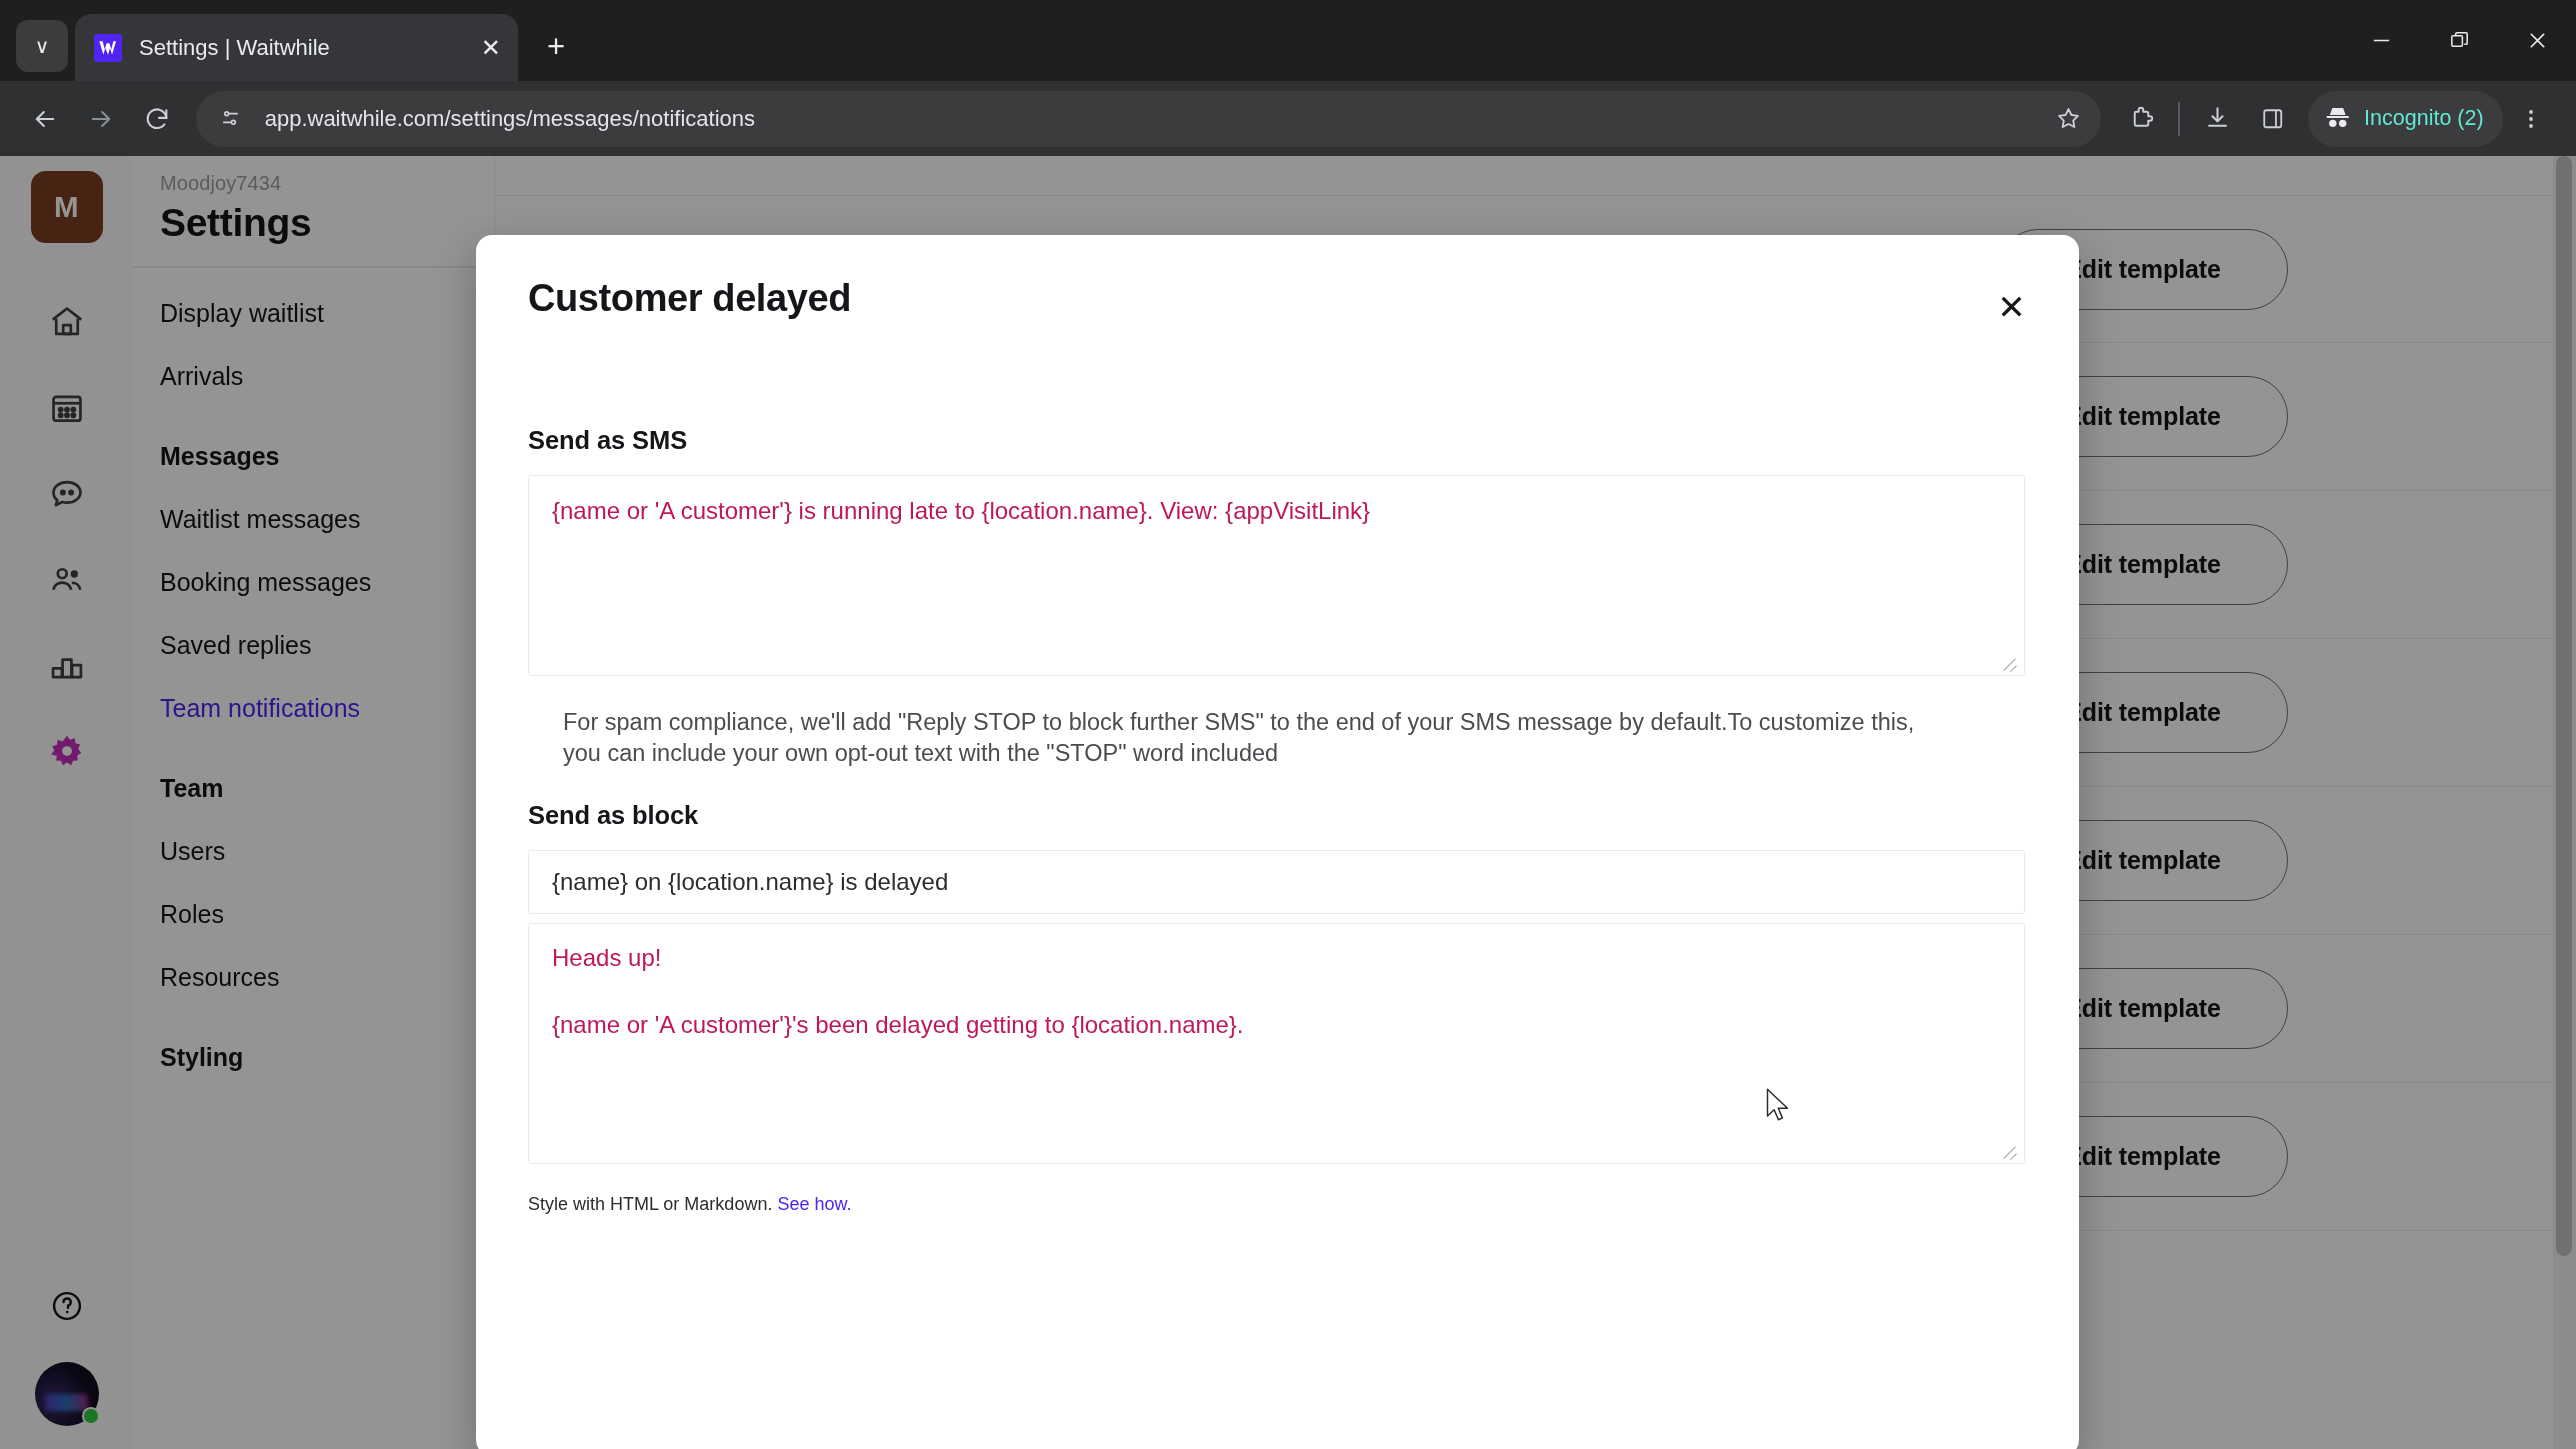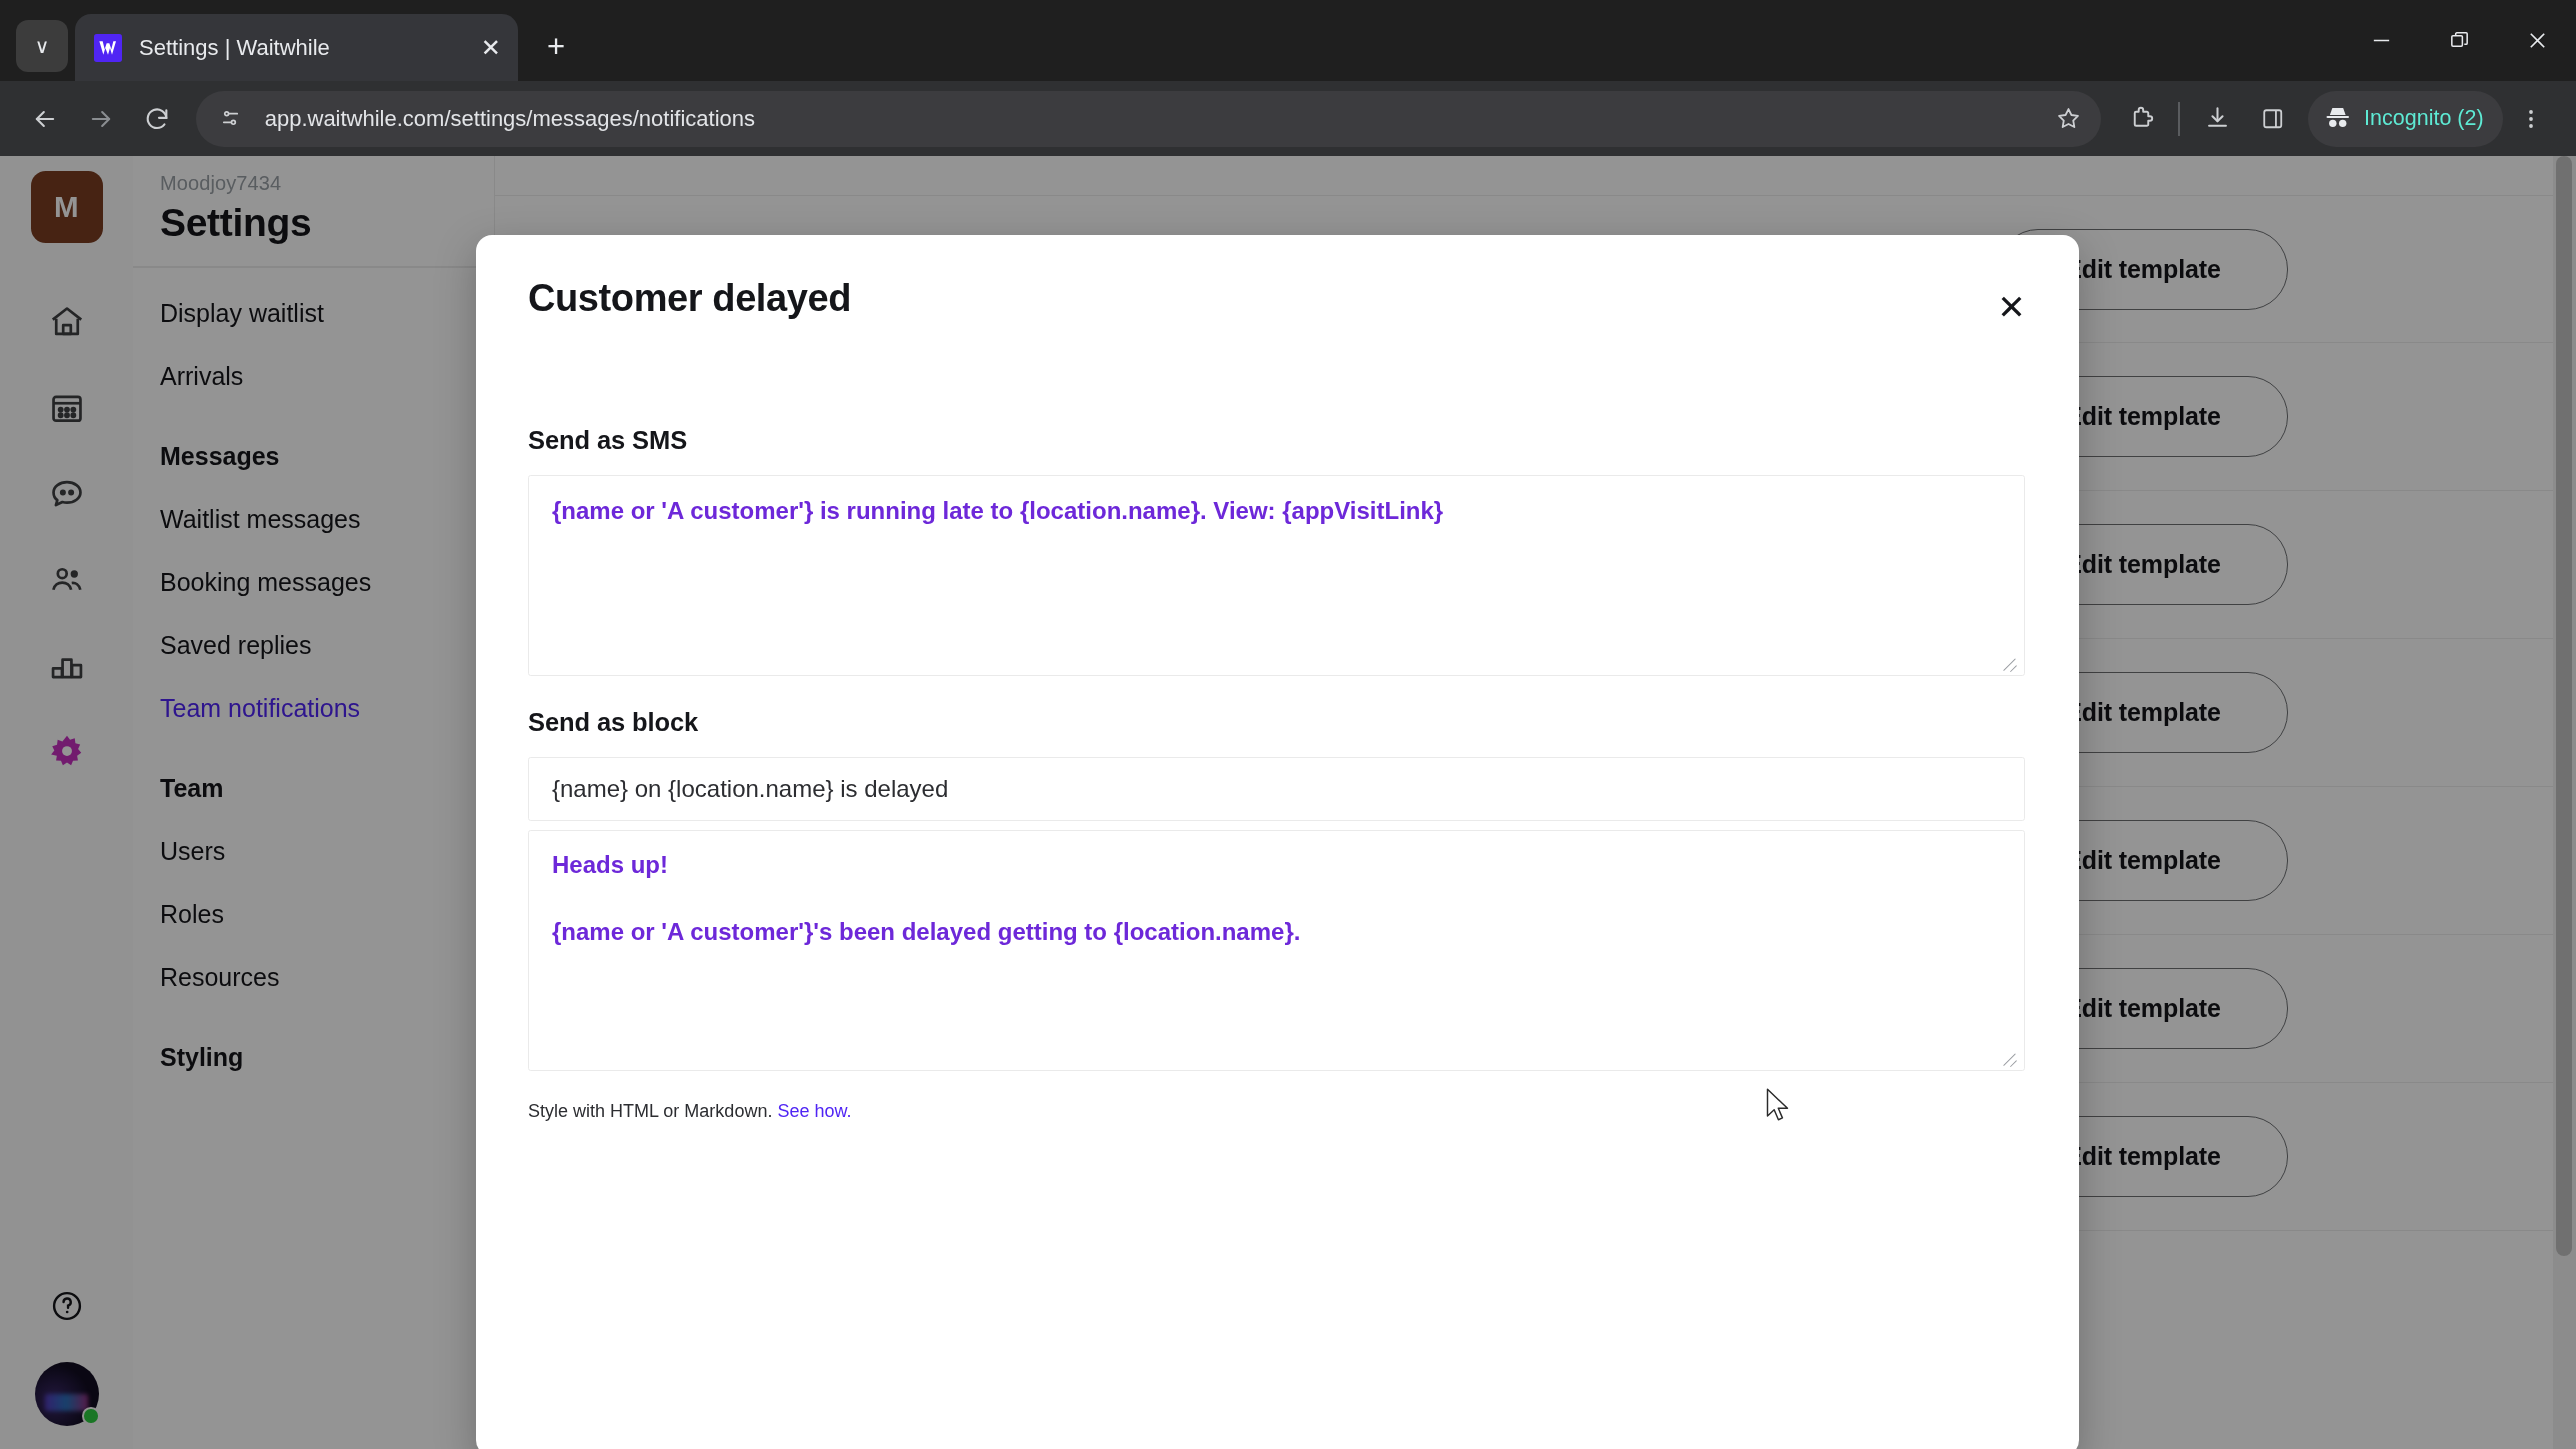--- a/index.html
+++ b/index.html
@@ -197,21 +197,21 @@
     font-size: 25.5px; font-weight: 700; color: #15161a;
     margin-top: 106px; letter-spacing: -0.1px;
   }
   .field-label.second { margin-top: 32px; }
 
   .ta {
     margin-top: 20px; width: 1497px;
     border: 1.3px solid #eaeaea; border-radius: 2.7px;
     background: #ffffff; position: relative;
     padding: 19px 20px 14.8px 23px;
-    font-size: 24px; color: #6d28d9; line-height: 1.35; font-weight: bold;
+    font-size: 24px; color: #be185d; line-height: 1.35;
   }
   .ta.sms { height: 201px; }
   .resize-grip {
     position: absolute; right: 5.4px; bottom: 4px; width: 19px; height: 19px;
     pointer-events: none;
   }
   .resize-grip:before, .resize-grip:after {
     content: ""; position: absolute; background: #9b9ea3; height: 1.3px; border-radius: 1.3px;
     transform-origin: center;
   }
@@ -490,20 +490,21 @@
         <div class="modal-title">Customer delayed</div>
         <div class="modal-close">✕</div>
 
         <div class="field-label">Send as SMS</div>
 
         <div class="ta sms">
           <span>{name or 'A customer'} is running late to {location.name}. View: {appVisitLink}</span>
           <div class="resize-grip"></div>
         </div>
 
+        <div class="helper">For spam compliance, we'll add "Reply STOP to block further SMS" to the end of your SMS message by default.To customize this, you can include your own opt-out text with the "STOP" word included</div>
 
         <div class="field-label second">Send as block</div>
 
         <div class="input-line">
           <span>{name} on {location.name} is delayed</span>
         </div>
 
         <div class="ta body">
           <p>Heads up!</p>
           <p>{name or 'A customer'}'s been delayed getting to {location.name}.</p>

